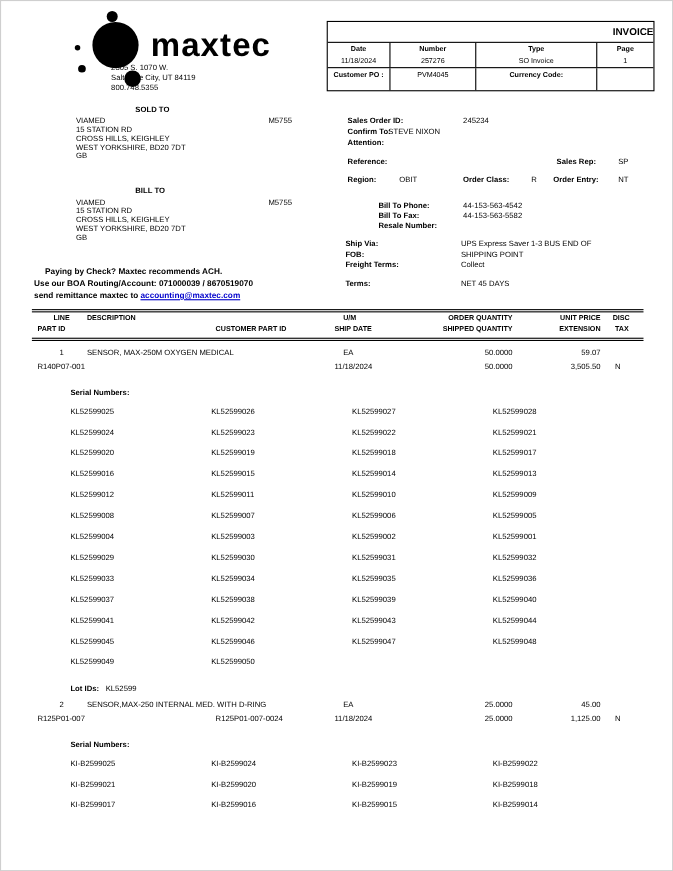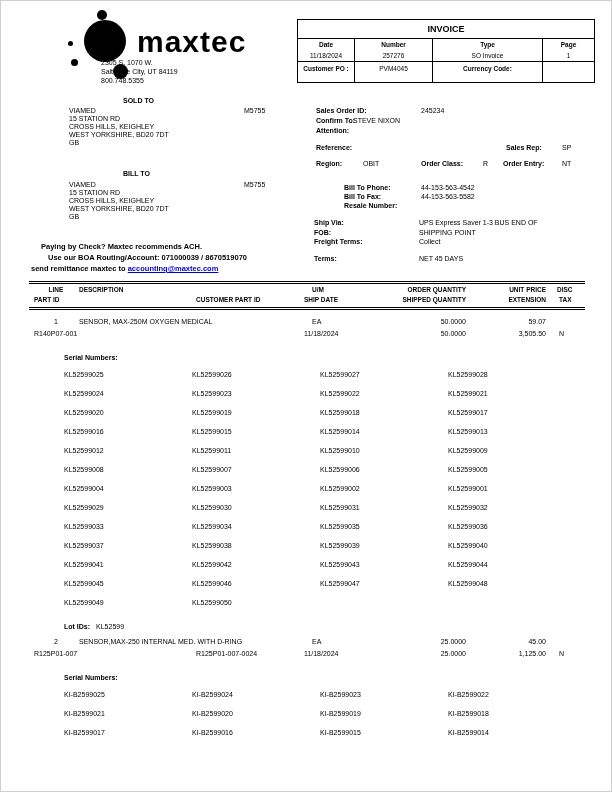--- a/index.html
+++ b/index.html
@@ -13,21 +13,21 @@
   .t7{font-size:7px;line-height:8px;white-space:nowrap;}
   .t75{font-size:7.5px;line-height:8px;white-space:nowrap;}
 
   
   .dot{position:absolute;background:#000;border-radius:50%;z-index:0;}
   .wordmark{position:absolute;left:136px;top:24px;font-size:30px;font-weight:bold;letter-spacing:1px;z-index:1;}
   .addr{position:absolute;left:100px;top:57px;font-size:7px;line-height:9px;z-index:2;}
 
   
   .inv-box{position:absolute;left:296px;top:18px;width:298px;border:1px solid #000;font-size:6.5px;box-sizing:border-box;}
-  .inv-title{text-align:center;font-weight:bold;font-size:9px;padding:4px 0;border-bottom:1px solid #000;}
+  .inv-title{text-align:right;font-weight:bold;font-size:9px;padding:4px 0;border-bottom:1px solid #000;}
   .inv-row{display:flex;}
   .inv-row > div{box-sizing:border-box;text-align:center;padding:2px 1px;overflow:hidden;white-space:nowrap;}
   .inv-row > div + div{border-left:1px solid #000;}
   .cw1{width:56px;} .cw2{width:78px;} .cw3{width:110px;} .cw4{width:52px;}
   .inv-vals{border-bottom:1px solid #000;}
   .inv-po > div{padding:3px 1px 10px 1px;}
 
   
   .table-wrap{position:absolute;left:0;top:280px;width:612px;}
   .dline{margin-left:28px;width:556px;height:1px;border-top:1px solid #000;border-bottom:1px solid #000;}
@@ -137,21 +137,21 @@
   <div class="abs t7 b" style="left:313px;top:218px;">Ship Via:</div>
   <div class="abs t7" style="left:418px;top:218px;">UPS Express Saver 1-3 BUS END OF</div>
   <div class="abs t7 b" style="left:313px;top:228px;">FOB:</div>
   <div class="abs t7" style="left:418px;top:228px;">SHIPPING POINT</div>
   <div class="abs t7 b" style="left:313px;top:237px;">Freight Terms:</div>
   <div class="abs t7" style="left:418px;top:237px;">Collect</div>
   <div class="abs t7 b" style="left:313px;top:254px;">Terms:</div>
   <div class="abs t7" style="left:418px;top:254px;">NET 45 DAYS</div>
 
   <div class="abs t75 b" style="left:40px;top:242px;">Paying by Check? Maxtec recommends ACH.</div>
-  <div class="abs t75 b" style="left:30px;top:253px;margin-left:17px;">Use our BOA Routing/Account: 071000039 / 8670519070</div>
+  <div class="abs t75 b" style="left:30px;top:253px;">Use our BOA Routing/Account: 071000039 / 8670519070</div>
   <div class="abs t75 b" style="left:30px;top:264px;">
     <span>send remittance maxtec to </span><a href="#" class="mail">accounting@maxtec.com</a>
   </div>
 
   <div class="table-wrap">
     <div class="dline"></div>
     <div class="hrow">
       <span class="hl p-line">LINE</span>
       <span class="hl" style="left:78px;">DESCRIPTION</span>
       <span class="hl" style="left:311px;">U/M</span>

